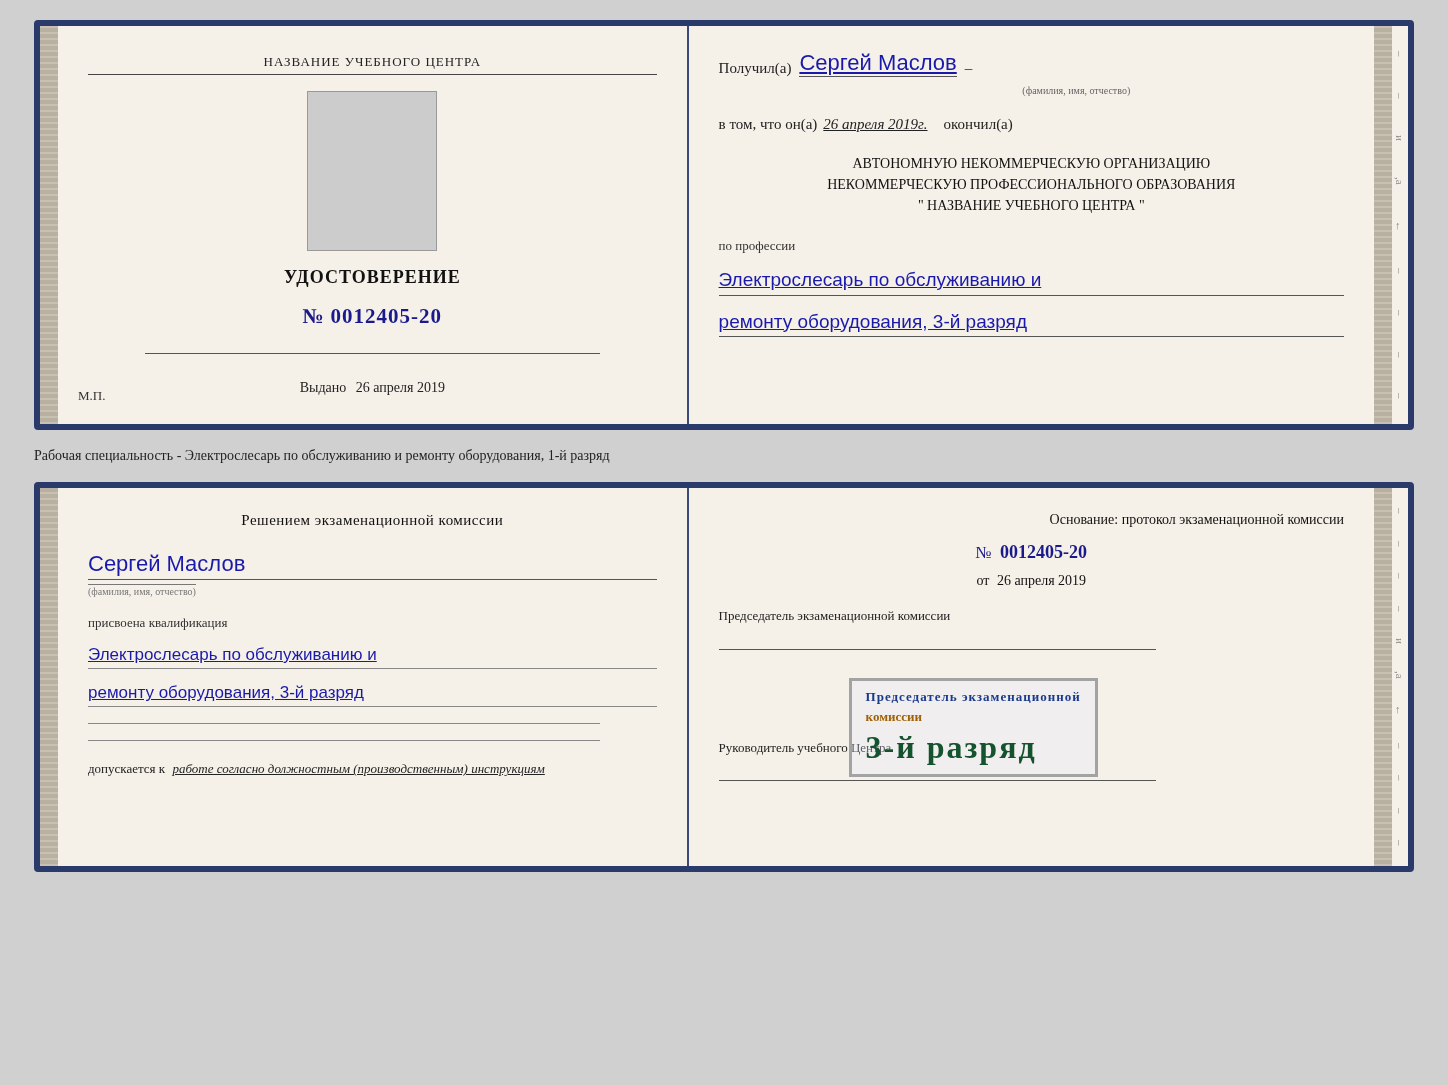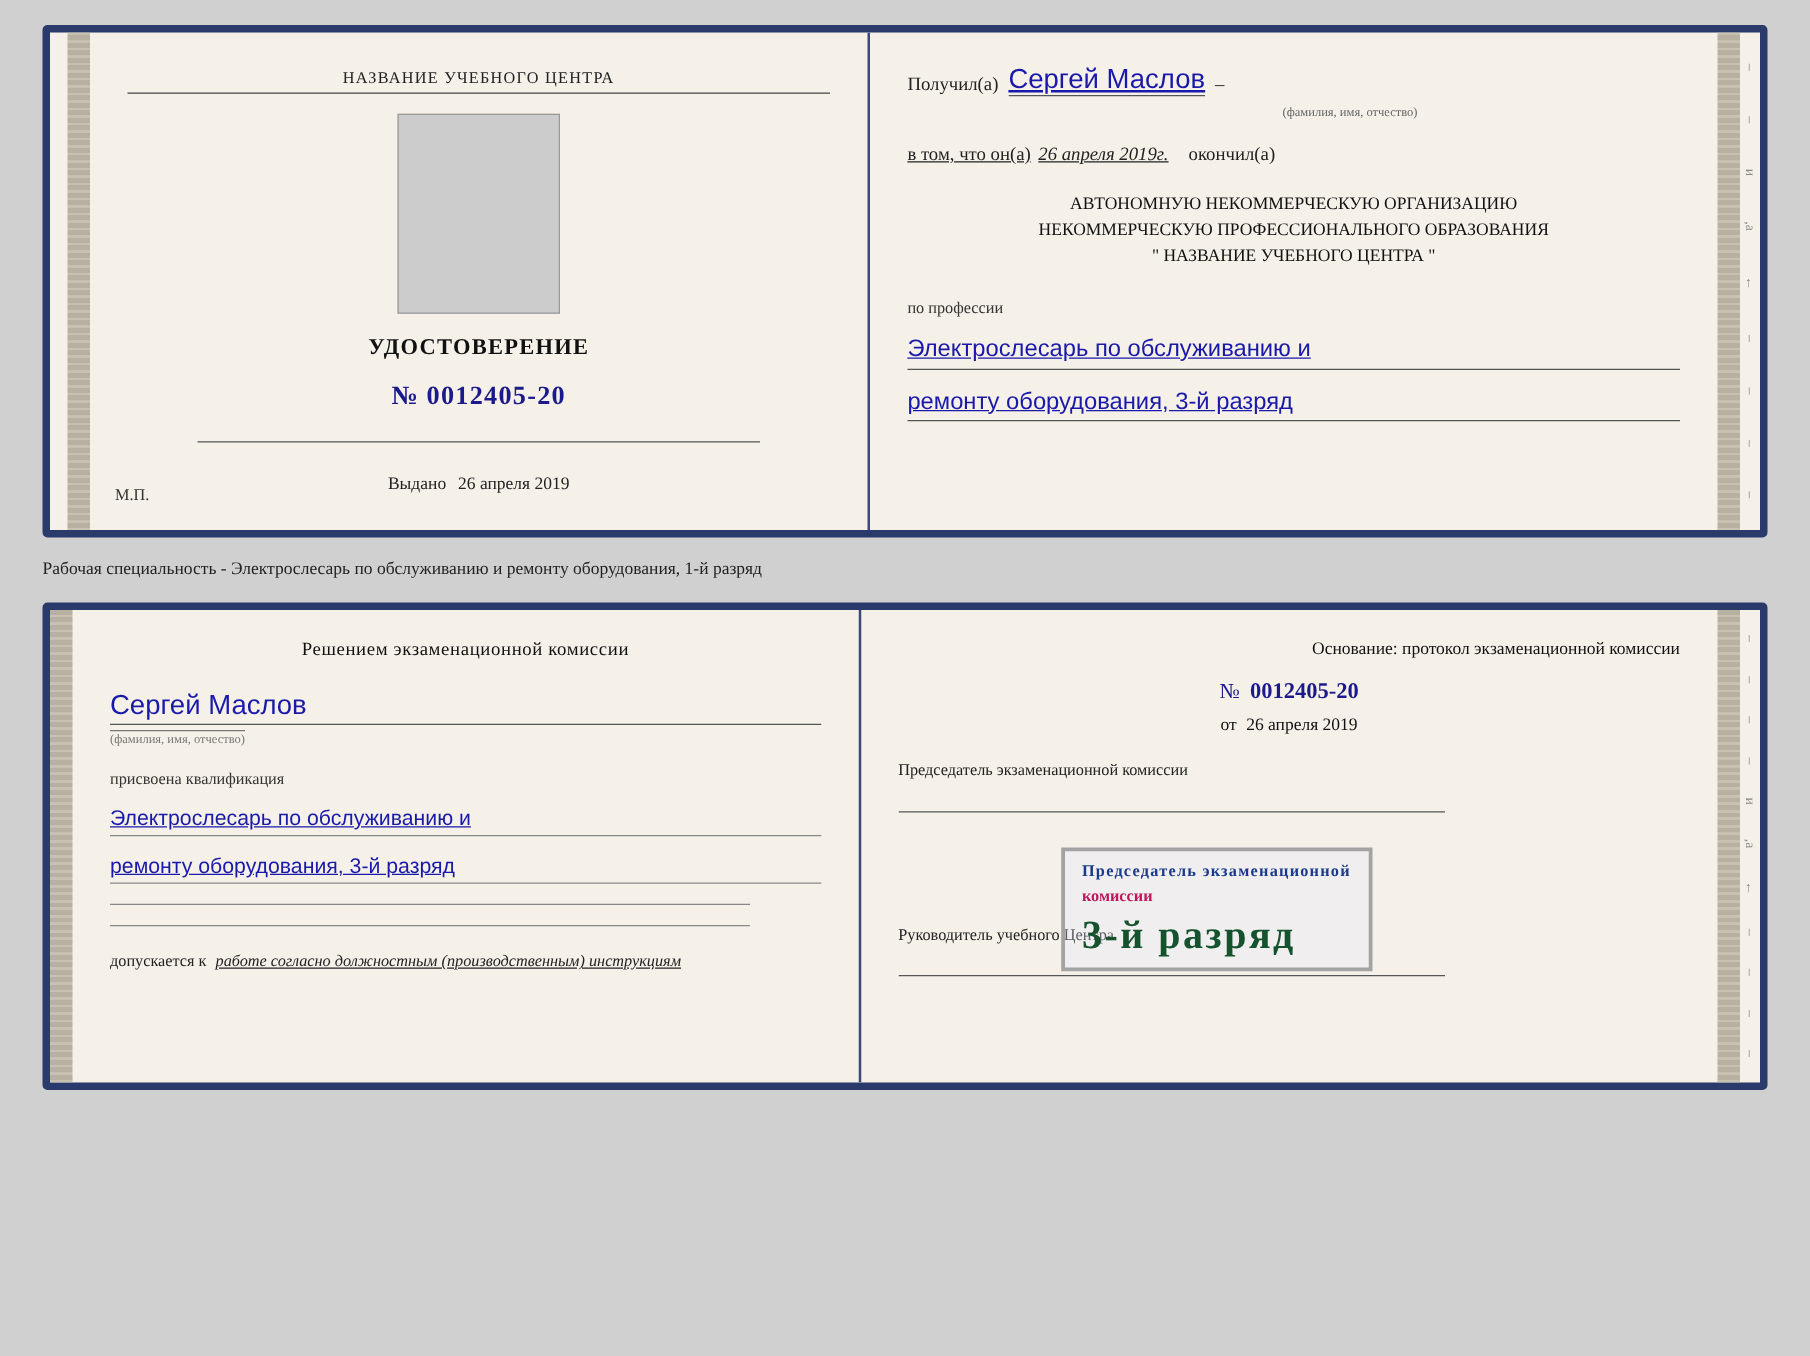--- a/index.html
+++ b/index.html
@@ -19,21 +19,20 @@
     .certificate-card {
       background: #f5f0e8;
       border: 6px solid #2a3a6b;
       border-radius: 4px;
       display: flex;
       width: 100%;
       max-width: 1380px;
       min-height: 370px;
       position: relative;
       overflow: hidden;
-      padding-left: 14px;
     }
 
     .card-spine {
       width: 18px;
       background: repeating-linear-gradient(
         0deg,
         #c8c0b0 0px, #c8c0b0 2px,
         #b8b0a0 2px, #b8b0a0 6px
       );
       flex-shrink: 0;
@@ -348,21 +347,21 @@
     <div style="display:flex;align-items:flex-end;gap:8px;">
       <span style="font-size:15px;color:#222;">Получил(а)</span>
       <span class="received-name">Сергей Маслов</span>
       <span style="font-size:15px;color:#222;">–</span>
     </div>
     <div style="margin-left:90px;margin-top:-4px;">
       <span class="name-subtitle">(фамилия, имя, отчество)</span>
     </div>
 
     <div style="display:flex;align-items:center;gap:6px;margin-top:8px;">
-      <span style="font-size:15px;color:#222;text-decoration:underline;">в том, что он(а)</span>
+      <span style="font-size:15px;color:#222;">в том, что он(а)</span>
       <span class="date-italic">26 апреля 2019г.</span>
       <span style="font-size:15px;color:#222;margin-left:10px;">окончил(а)</span>
     </div>
 
     <div class="org-block" style="margin-top:8px;">
       <div>АВТОНОМНУЮ НЕКОММЕРЧЕСКУЮ ОРГАНИЗАЦИЮ</div>
       <div>НЕКОММЕРЧЕСКУЮ ПРОФЕССИОНАЛЬНОГО ОБРАЗОВАНИЯ</div>
       <div>
         <span>"</span>
         <span>НАЗВАНИЕ УЧЕБНОГО ЦЕНТРА</span>
@@ -440,21 +439,21 @@
     </div>
 
     <div class="chairman-label">
       <span>Председатель экзаменационной комиссии</span>
     </div>
 
     <div style="border-bottom:1px solid #555;width:70%;margin-top:14px;"></div>
 
     <div class="stamp-block">
       <div style="font-size:13px;font-weight:bold;color:#1a3a8c;margin-bottom:4px;letter-spacing:1px;">Председатель экзаменационной</div>
-      <div style="font-size:13px;font-weight:bold;color:#be185d;margin-bottom:4px;">комиссии</div>
+      <div style="font-size:13px;font-weight:bold;color:#a16207;margin-bottom:4px;">комиссии</div>
       <div class="stamp-big">3-й разряд</div>
     </div>
 
     <div class="director-label" style="margin-top:80px;">Руководитель учебного Центра</div>
     <div style="border-bottom:1px solid #555;width:70%;margin-top:14px;"></div>
   </div>
 
   <div class="spine-right"></div>
   <div class="right-margin-marks">
     <span class="mark">–</span>

